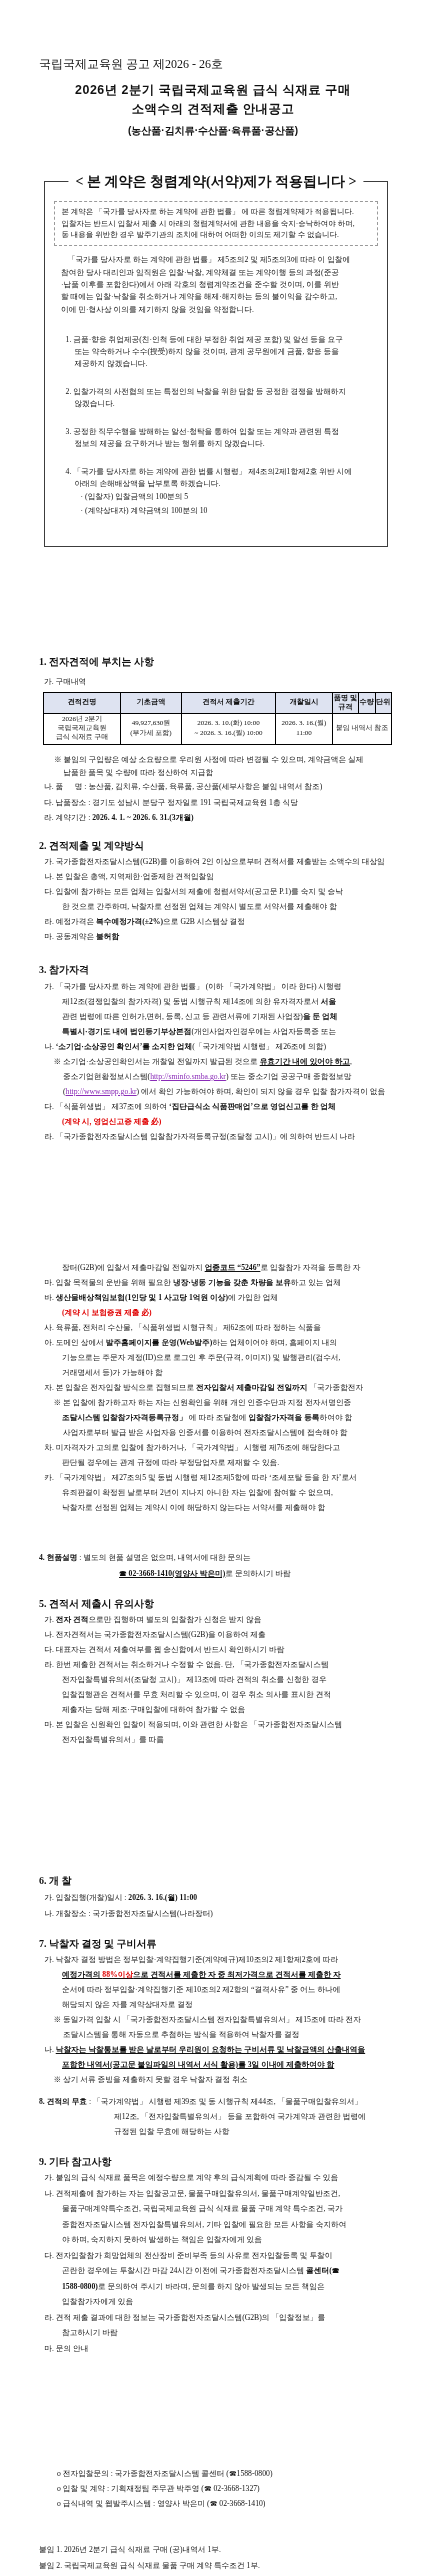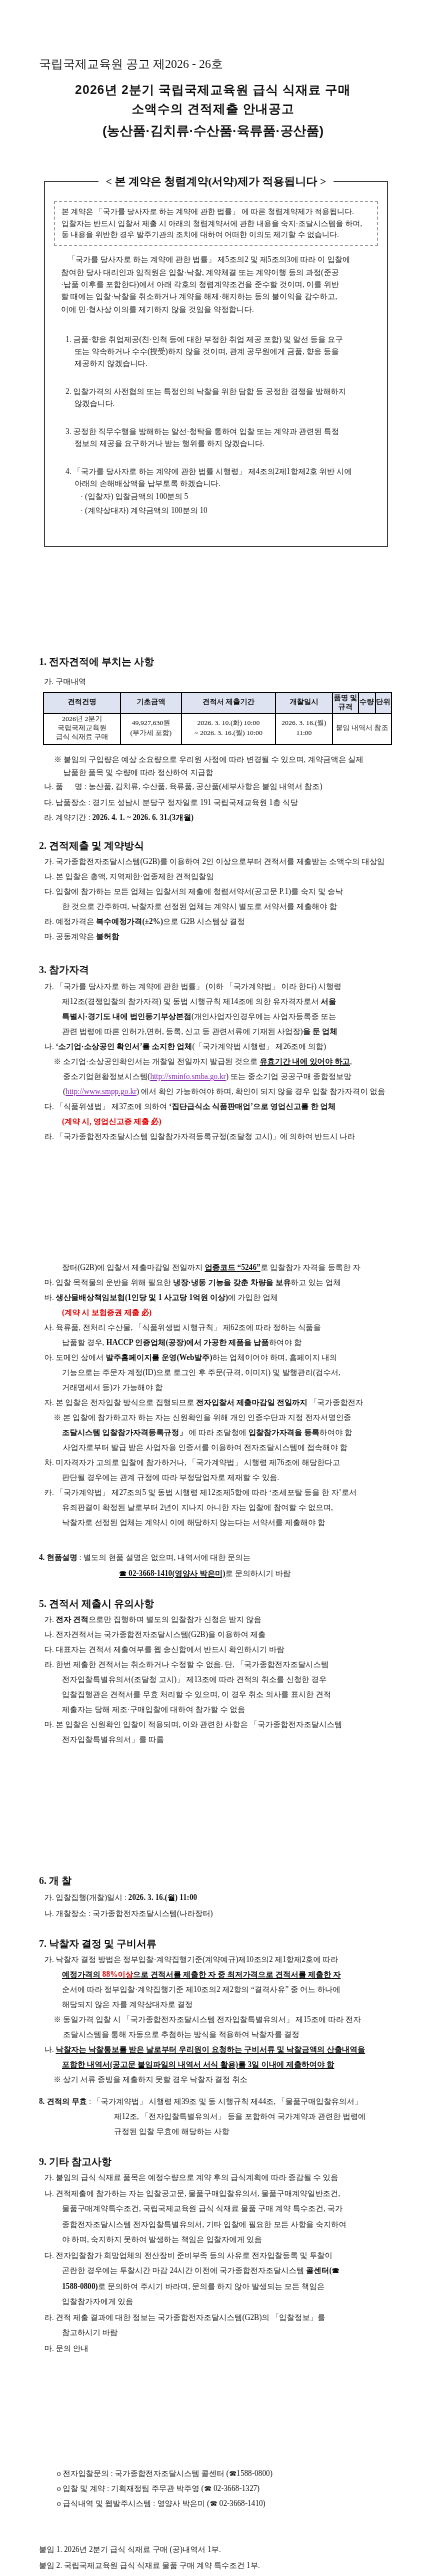--- a/index.html
+++ b/index.html
@@ -16,26 +16,26 @@
   .m-notec { margin-left:24px; }
   .hd { font-weight:bold; font-size:10px; white-space:nowrap; }
   .red { color:#e00000; }
   .lk { color:#8a2bb8; text-decoration:underline; cursor:pointer; }
   b u, u b { text-decoration:underline; }
 
   
   #b-docnum { top:56px; left:39px; font-size:12px; }
   #b-title { top:81px; left:0; width:426px; text-align:center; }
   #b-title .t { font-family:"Liberation Sans","DejaVu Sans",sans-serif; font-weight:bold; font-size:12.4px; line-height:18.5px; letter-spacing:0.5px; }
-  #b-title .st { font-family:"Liberation Sans","DejaVu Sans",sans-serif; font-weight:bold; font-size:13px; line-height:11.3px; margin-top:6.7px; }
+  #b-title .st { font-family:"Liberation Sans","DejaVu Sans",sans-serif; font-weight:bold; font-size:10px; line-height:11.3px; margin-top:6.7px; }
 
   
   #b-box { top:181px; left:44px; width:342px; height:364px; border:1px solid #3c3c3c; }
   #b-box .legend { position:absolute; top:-6.7px; left:50%; transform:translateX(-50%);
-    background:#fff; padding:0 7.2px; font-weight:bold; font-size:11px; line-height:13.4px; white-space:nowrap; }
+    background:#fff; padding:0 7.2px; font-weight:bold; font-size:14px; line-height:13.4px; white-space:nowrap; }
   #b-box .dashed { margin:18.5px 9.3px 0 9.3px; border:0.5px dashed #9a9a9a; padding:4.6px 6.2px;
     font-size:7.5px; line-height:11.6px; }
   #b-box .dashed div { white-space:nowrap; }
   .bx-para { margin:7.7px 11.3px 0 16px; font-size:7.7px; line-height:12.4px; }
   .bx-para .bl, .bx-items .bl { white-space:nowrap; }
   .bx-para .fi { margin-left:6.7px; }
   .bx-items { margin:17.5px 11.3px 0 16px; font-size:7.7px; line-height:12px; }
   .bn { margin-left:4.6px; }
   .bc { margin-left:13.4px; }
   .bb { margin-left:19.6px; line-height:14px; }
@@ -95,21 +95,21 @@
   <div class="abs" id="b-title">
     <div class="t">2026년 2분기 국립국제교육원 급식 식재료 구매</div>
     <div class="t">소액수의 견적제출 안내공고</div>
     <div class="st">(농산품·김치류·수산품·육류품·공산품)</div>
   </div>
 
   <div class="abs" id="b-box">
     <div class="legend">&lt; 본 계약은 청렴계약(서약)제가 적용됩니다 &gt;</div>
     <div class="dashed">
       <div>본 계약은 「국가를 당사자로 하는 계약에 관한 법률」 에 따른 청렴계약제가 적용됩니다.</div>
-      <div>입찰자는 반드시 입찰서 제출 시 아래의 청렴계약서에 관한 내용을 숙지·조달시스템을 하며,</div>
+      <div>입찰자는 반드시 입찰서 제출 시 아래의 청렴계약서에 관한 내용을 숙지·승낙하여야 하며,</div>
       <div>동 내용을 위반한 경우 발주기관의 조치에 대하여 어떠한 이의도 제기할 수 없습니다.</div>
     </div>
     <div class="bx-para">
       <div class="bl fi">「국가를 당사자로 하는 계약에 관한 법률」  제5조의2 및 제5조의3에 따라 이 입찰에</div>
       <div class="bl">참여한 당사 대리인과 임직원은 입찰·낙찰, 계약체결 또는 계약이행 등의 과정(준공</div>
       <div class="bl">·납품 이후를 포함한다)에서 아래 각호의 청렴계약조건을 준수할 것이며, 이를 위반</div>
       <div class="bl">할 때에는 입찰·낙찰을 취소하거나 계약을 해제·해지하는 등의 불이익을 감수하고,</div>
       <div class="bl">이에 민·형사상 이의를 제기하지 않을 것임을 약정합니다.</div>
     </div>
     <div class="bx-items">
@@ -182,38 +182,37 @@
     <div class="ln m-item">다. 입찰에 참가하는 모든 업체는 입찰서의 제출에 청렴서약서(공고문 P.1)를 숙지 및 승낙</div>
     <div class="ln m-cont">한 것으로 간주하며, 낙찰자로 선정된 업체는 계약시 별도로 서약서를 제출해야 함</div>
     <div class="ln m-item">라. 예정가격은 <b>복수예정가격(±2%)</b>으로 G2B 시스템상 결정</div>
     <div class="ln m-item">마. 공동계약은 <b>불허함</b></div>
   </div>
 
   <div class="abs hd" id="b-s3h">3. 참가자격</div>
   <div class="abs" id="b-s3a">
     <div class="ln m-item">가. 「국가를 당사자로 하는 계약에 관한 법률」 (이하 「국가계약법」 이라 한다) 시행령</div>
     <div class="ln m-cont">제12조(경쟁입찰의 참가자격) 및 동법 시행규칙 제14조에 의한 유자격자로서 <b>서울</b></div>
+    <div class="ln m-cont">관련 법령에 따른 인허가,면허, 등록, 신고 등 관련서류에 기재된 사업장)<b>을 둔 업체</b></div>
     <div class="ln m-cont"><b>특별시·경기도 내에 법인등기부상본점</b>(개인사업자인경우에는 사업자등록증 또는</div>
-    <div class="ln m-cont">관련 법령에 따른 인허가,면허, 등록, 신고 등 관련서류에 기재된 사업장)<b>을 둔 업체</b></div>
     <div class="ln m-item">나. <b>‘소기업·소상공인 확인서’를 소지한 업체</b>(「국가계약법 시행령」 제26조에 의함)</div>
     <div class="ln m-note">※ 소기업·소상공인확인서는 개찰일 전일까지 발급된 것으로 <b><u>유효기간 내에 있어야 하고</u></b>,</div>
     <div class="ln m-notec">중소기업현황정보시스템(<span class="lk">http://sminfo.smba.go.kr</span>)  또는  중소기업  공공구매  종합정보망</div>
     <div class="ln m-notec">(<span class="lk">http://www.smpp.go.kr</span>) 에서 확인 가능하여야 하며, 확인이 되지 않을 경우 입찰 참가자격이 없음</div>
     <div class="ln m-item">다. 「식품위생법」 제37조에 의하여 <b>‘집단급식소 식품판매업’으로 영업신고를 한 업체</b></div>
     <div class="ln m-cont"><b class="red">(계약 시, 영업신고증 제출 必)</b></div>
     <div class="ln m-item">라. 「국가종합전자조달시스템 입찰참가자격등록규정(조달청 고시)」에 의하여 반드시 나라</div>
   </div>
 
   <div class="abs" id="b-s3b">
     <div class="ln m-cont">장터(G2B)에 입찰서 제출마감일 전일까지 <b><u>업종코드 “5246”</u></b>로 입찰참가 자격을 등록한 자</div>
     <div class="ln m-item">마. 입찰 목적물의 운반을 위해 필요한 <b>냉장·냉동 기능을 갖춘 차량을 보유</b>하고 있는 업체</div>
     <div class="ln m-item">바. <b>생산물배상책임보험(1인당 및 1 사고당 1억원 이상)</b>에 가입한 업체</div>
     <div class="ln m-cont"><b class="red">(계약 시 보험증권 제출 必)</b></div>
     <div class="ln m-item">사. 육류품, 전처리 수산물, 「식품위생법 시행규칙」 제62조에 따라 정하는 식품을</div>
-    <div class="ln m-cont">납품할 경우, <b>HACCP 인증업체(공장)에서 가공한 제품을 납품</b>하여야 함</div>
     <div class="ln m-item">아. 도메인 상에서 <b>발주홈페이지를 운영(Web발주)</b>하는 업체이어야 하며, 홈페이지 내의</div>
     <div class="ln m-cont">기능으로는 주문자 계정(ID)으로 로그인 후 주문(규격, 이미지) 및 발행관리(검수서,</div>
     <div class="ln m-cont">거래명세서 등)가 가능해야 함</div>
     <div class="ln m-item">자. 본 입찰은 전자입찰 방식으로 집행되므로 <b>전자입찰서 제출마감일 전일까지</b> 「국가종합전자</div>
     <div class="ln m-note">※ 본 입찰에 참가하고자 하는 자는 신원확인을 위해 개인 인증수단과 지정 전자서명인증</div>
     <div class="ln m-cont"><b>조달시스템 입찰참가자격등록규정」</b> 에 따라 조달청에 <b>입찰참가자격을 등록</b>하여야 함</div>
     <div class="ln m-notec">사업자로부터 발급 받은 사업자용 인증서를 이용하여 전자조달시스템에 접속해야 함</div>
     <div class="ln m-item">차. 미자격자가 고의로 입찰에 참가하거나, 「국가계약법」 시행령 제76조에 해당한다고</div>
     <div class="ln m-cont">판단될 경우에는 관계 규정에 따라 부정당업자로 제재할 수 있음.</div>
     <div class="ln m-item">카. 「국가계약법」 제27조의5 및 동법 시행령 제12조제5항에 따라 ‘조세포탈 등을 한 자’로서</div>

